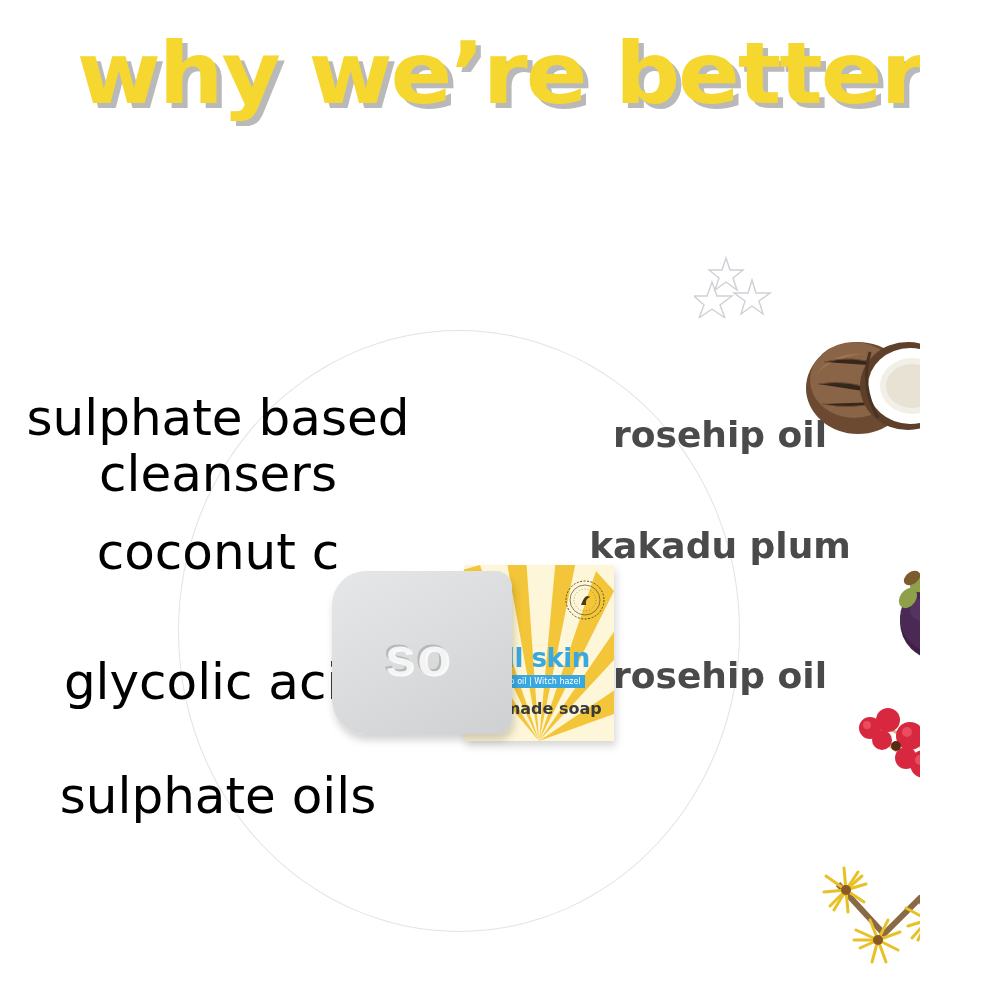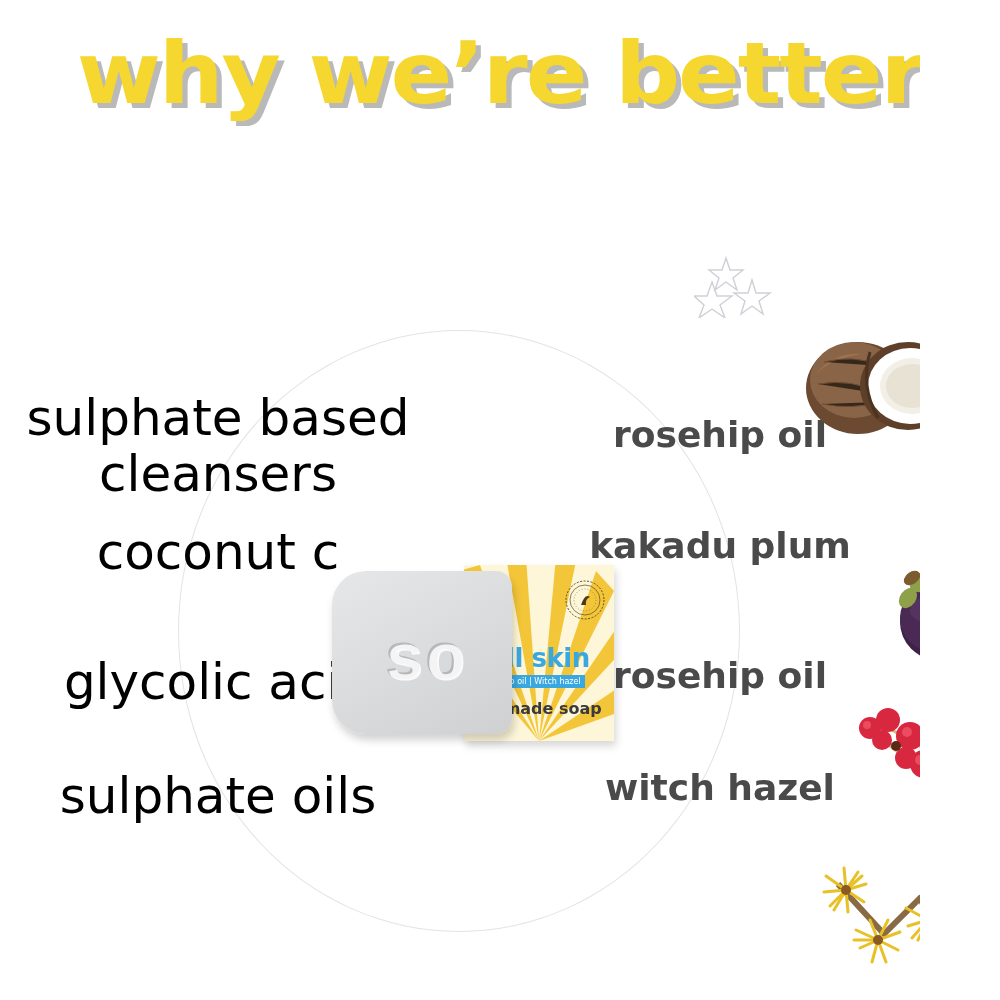--- a/index.html
+++ b/index.html
@@ -130,22 +130,22 @@
   }
   .soap-bar{
     position:absolute;left:0;top:6px;width:180px;height:163px;
     background:linear-gradient(150deg,#e6e7e8 0%,#dcdddf 45%,#cfd0d2 100%);
     border-radius:34px 16px 16px 34px;
     box-shadow:2px 6px 9px rgba(0,0,0,0.18);
     z-index:3;
   }
   .soap-emboss{
     position:absolute;left:52px;top:52px;
-    font-family:Liberation Mono, monospace;
-    font-weight:700;font-size:67px;
+    font-family:Liberation Sans, sans-serif;
+    font-weight:700;font-size:56px;
     color:rgba(255,255,255,0.0);
     text-shadow:1px 1px 0 rgba(255,255,255,.85), -1px -1px 0 rgba(140,140,140,.45);
     letter-spacing:1px;
     user-select:none;
   }
   .box{
     position:absolute;left:132px;top:0;width:150px;height:176px;
     background:#fdf6d8;
     overflow:hidden;
     box-shadow:2px 5px 8px rgba(0,0,0,0.16);
@@ -217,21 +217,20 @@
 cleansers</div>
     <div class="item-bad b1">coconut c</div>
     <div class="item-bad b2">glycolic acid</div>
     <div class="item-bad b3">sulphate oils</div>
   </div>
 
   <div class="col-right">
     <div class="item-good g0">rosehip oil</div>
     <div class="item-good g2">rosehip oil</div>
     <div class="item-good g1">kakadu plum</div>
-    <div class="item-good g3">witch hazel</div>
   </div>
 
   <div class="product">
     <div class="box">
       <svg class="rays" viewBox="0 0 150 176" preserveAspectRatio="none">
         <rect x="0" y="0" width="150" height="176" fill="#fdf6d8"></rect>
         <g fill="#f3c330" opacity="0.95">
           <polygon points="75,176 -40,40 -22,22"></polygon>
           <polygon points="75,176 -5,6 16,0"></polygon>
           <polygon points="75,176 42,-8 62,-8"></polygon>

